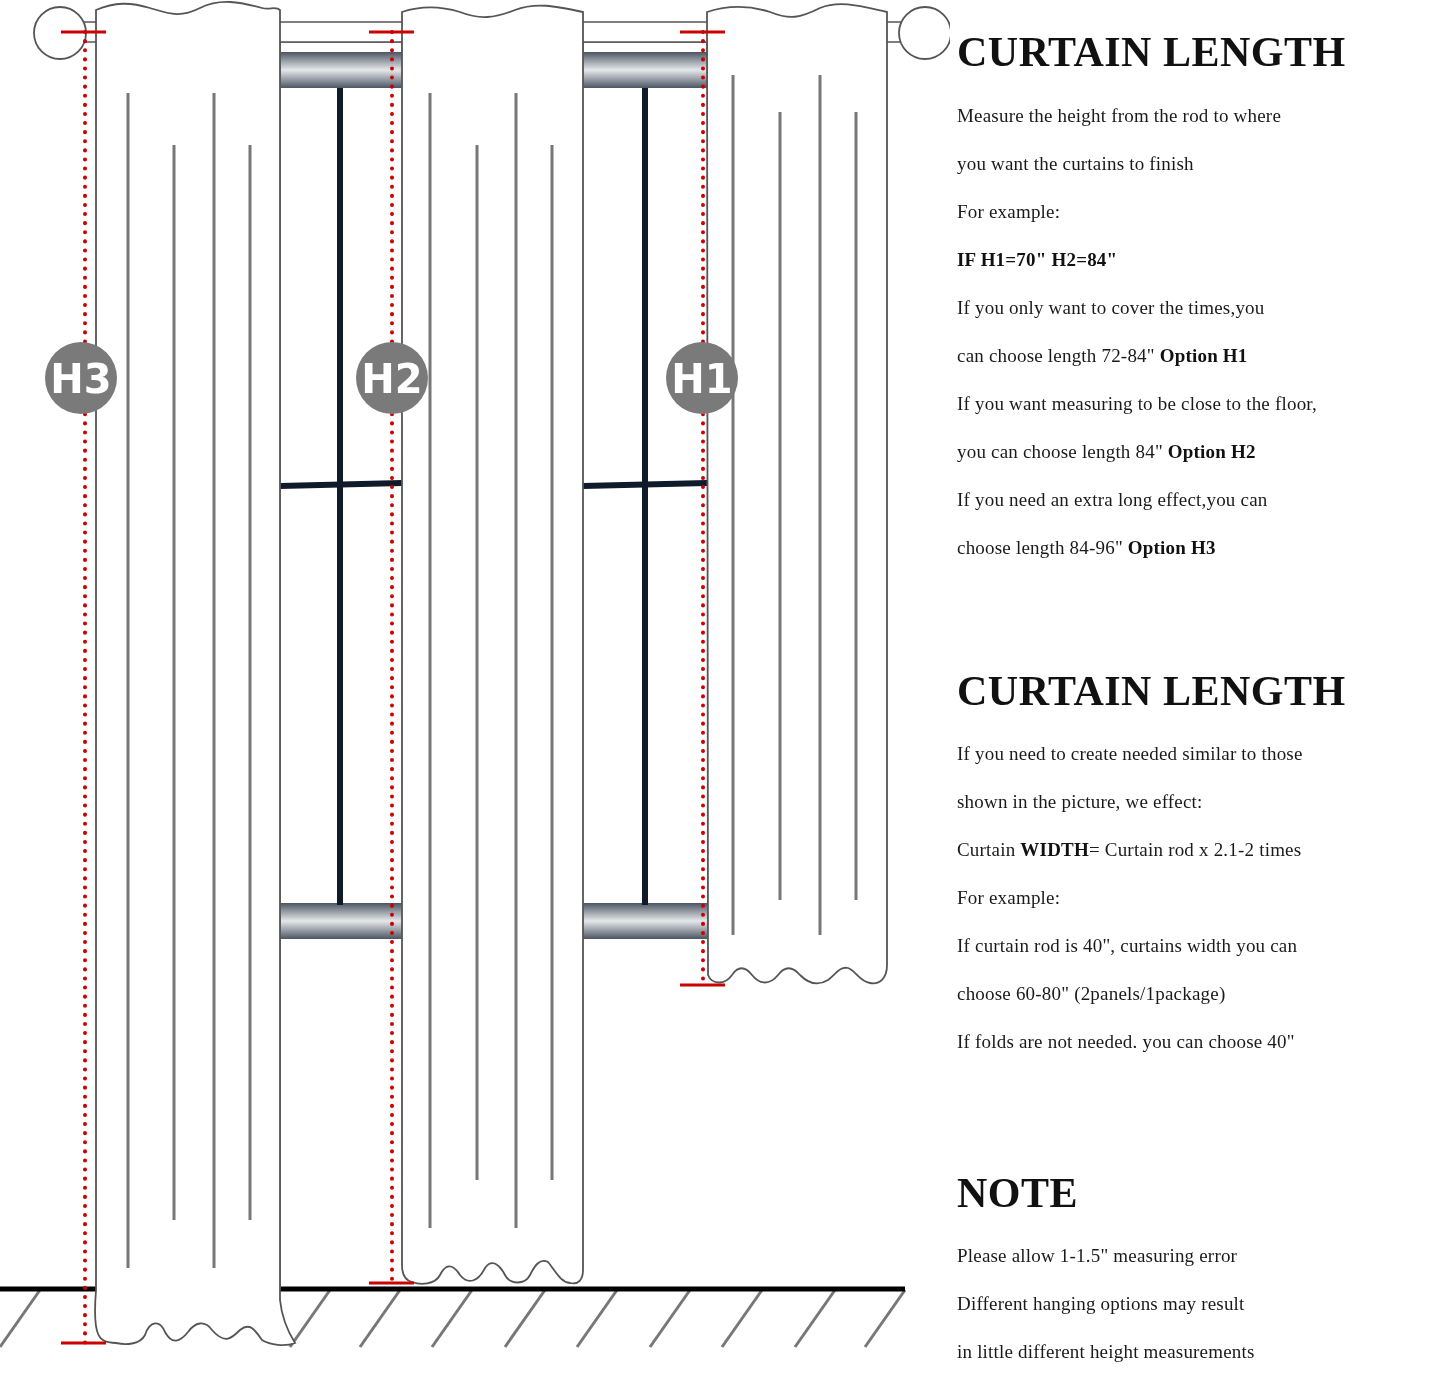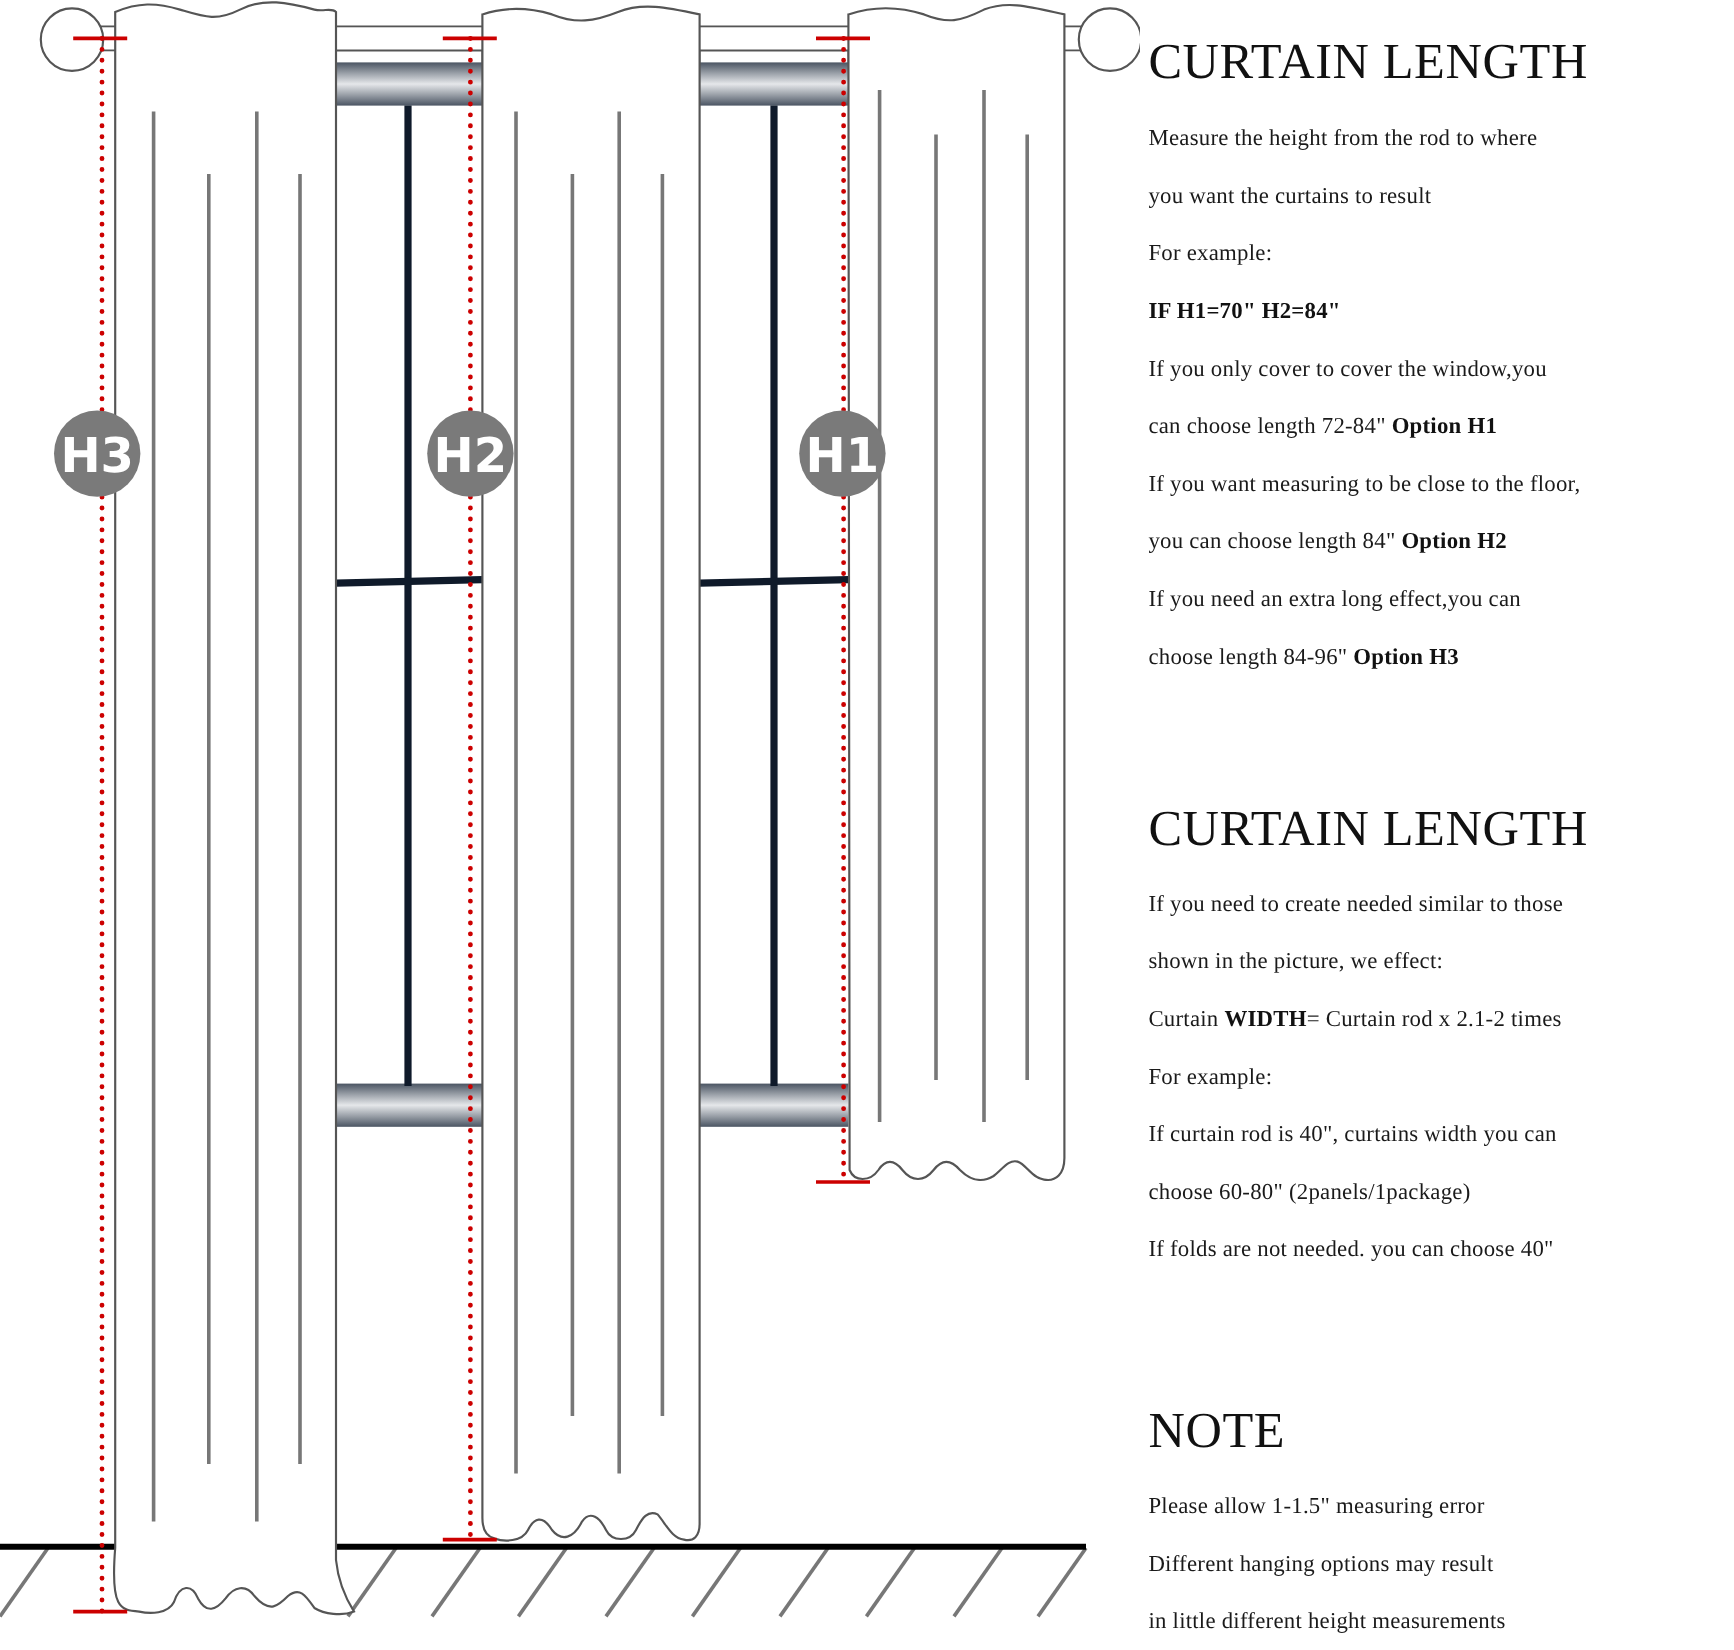--- a/index.html
+++ b/index.html
@@ -1,20 +1,20 @@
 <!DOCTYPE html>
 <html><head>
   <meta charset="utf-8">
   <style>
     html, body { margin:0; padding:0; background:#ffffff; }
     body { width:1445px; height:1375px; position:relative; overflow:hidden; font-family:"Liberation Serif", "DejaVu Serif", serif; color:#111; }
     #diagram { position:absolute; left:0; top:0; width:950px; height:1375px; }
     .badge-text { font-family:"DejaVu Sans", "Liberation Sans", sans-serif; font-weight:bold; font-size:40px; fill:#ffffff; }
     .text-col { position:absolute; left:957px; top:0; width:488px; }
-    .heading { position:absolute; left:0; font-size:42px; font-weight:normal; letter-spacing:0.5px; white-space:nowrap; color:#111; margin:0; }
+    .heading { position:absolute; left:0; font-size:42px; font-weight:bold; letter-spacing:0.5px; white-space:nowrap; color:#111; margin:0; }
     .line { position:absolute; left:0; font-size:19px; white-space:nowrap; color:#1a1a1a; letter-spacing:0.2px; }
     .line b { font-weight:bold; color:#111; }
   </style>
 </head>
 <body>
 
 <svg id="diagram" viewBox="0 0 950 1375" xmlns="http://www.w3.org/2000/svg">
   <defs>
     <linearGradient id="sillGrad" x1="0" y1="0" x2="0" y2="1">
       <stop offset="0" stop-color="#4b5563"></stop>
@@ -132,24 +132,24 @@
   <g>
     <circle cx="702" cy="378" r="36" fill="#7a7a7a"></circle>
     <text class="badge-text" x="702" y="393" text-anchor="middle">H1</text>
   </g>
 </svg>
 
 <div class="text-col">
 
   <h2 class="heading" style="top:28px">CURTAIN LENGTH</h2>
   <div class="line" style="top:105px"><span>Measure the height from the rod to where</span></div>
-  <div class="line" style="top:153px"><span>you want the curtains to result</span></div>
+  <div class="line" style="top:153px"><span>you want the curtains to finish</span></div>
   <div class="line" style="top:201px"><span>For example:</span></div>
   <div class="line" style="top:249px"><b>IF H1=70" H2=84"</b></div>
-  <div class="line" style="top:297px"><span>If you only cover to cover the window,you</span></div>
+  <div class="line" style="top:297px"><span>If you only want to cover the times,you</span></div>
   <div class="line" style="top:345px"><span>can choose length 72-84" </span><b>Option H1</b></div>
   <div class="line" style="top:393px"><span>If you want measuring to be close to the floor,</span></div>
   <div class="line" style="top:441px"><span>you can choose length 84" </span><b>Option H2</b></div>
   <div class="line" style="top:489px"><span>If you need an extra long effect,you can</span></div>
   <div class="line" style="top:537px"><span>choose length 84-96" </span><b>Option H3</b></div>
 
   <h2 class="heading" style="top:667px">CURTAIN LENGTH</h2>
   <div class="line" style="top:743px"><span>If you need to create needed similar to those</span></div>
   <div class="line" style="top:791px"><span>shown in the picture, we effect:</span></div>
   <div class="line" style="top:839px"><span>Curtain </span><b>WIDTH</b><span>= Curtain rod x 2.1-2 times</span></div>

